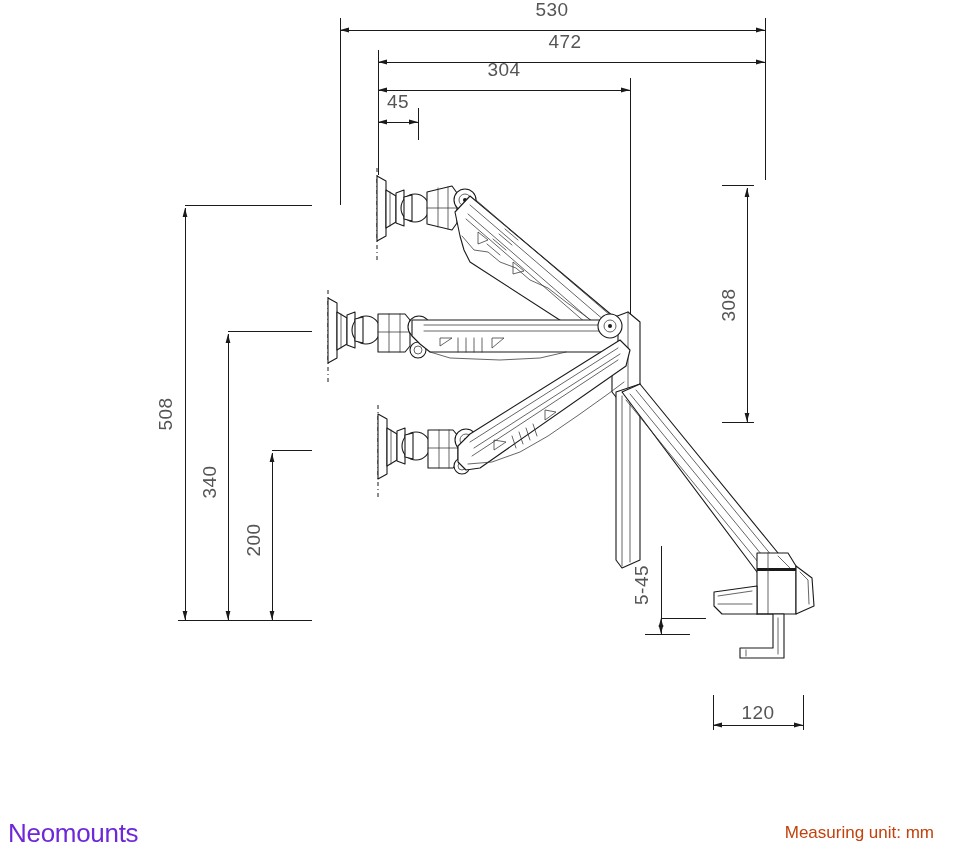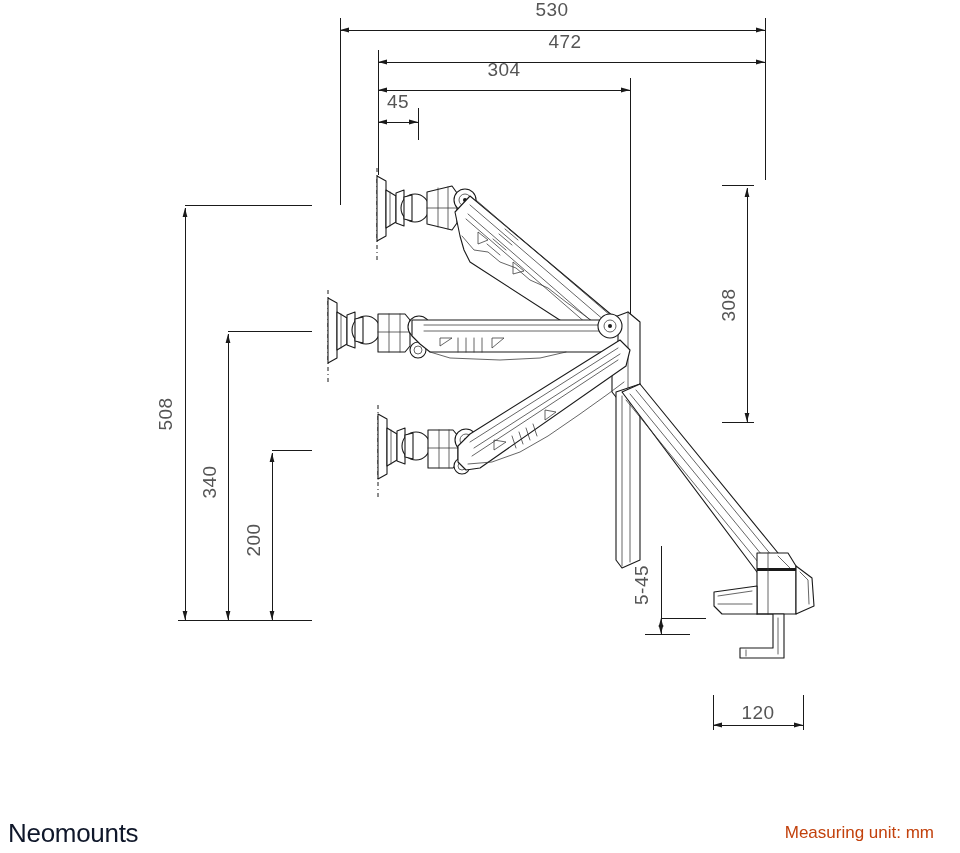--- a/index.html
+++ b/index.html
@@ -68,21 +68,21 @@
     fill: none;
     stroke-dasharray: 4 3 1 3;
   }
   .brand-wordmark {
     position: absolute;
     left: 8px;
     top: 818px;
     font-family: "Liberation Sans", sans-serif;
     font-size: 26px;
     font-weight: 400;
-    color: #0f172a;
+    color: #6d28d9;
     letter-spacing: -0.3px;
     white-space: nowrap;
   }
   .unit-note {
     position: absolute;
     right: 10px;
     top: 823px;
     font-family: "Liberation Sans", sans-serif;
     font-size: 17px;
     color: #c2410c;

